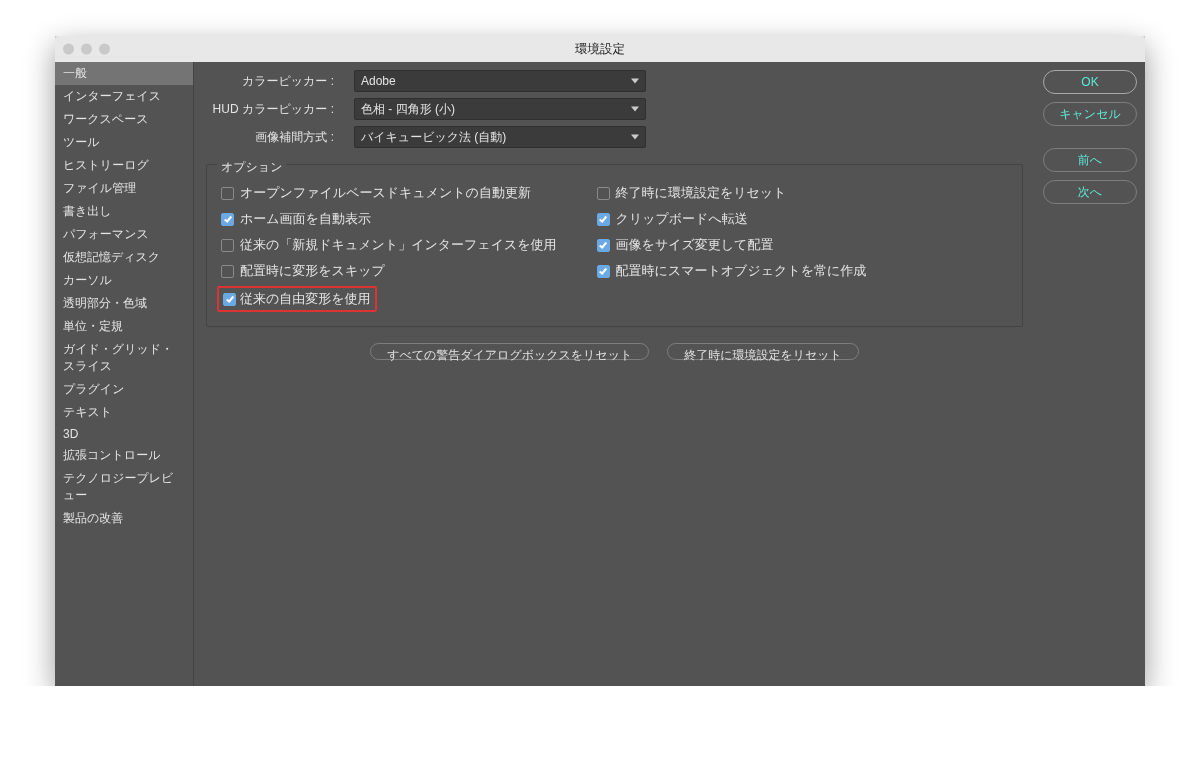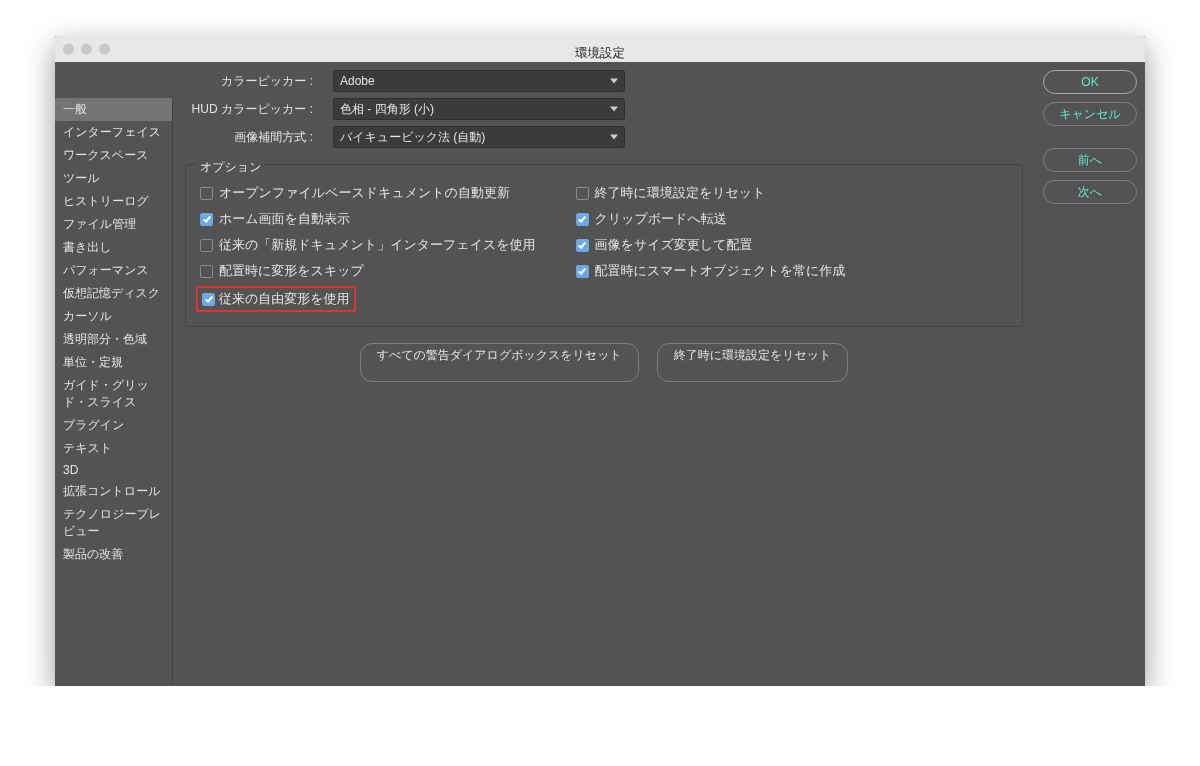--- a/index.html
+++ b/index.html
@@ -1,22 +1,22 @@
 <!DOCTYPE html>
 <html><head>
 <meta charset="utf-8">
 <style>
   * { margin: 0; padding: 0; box-sizing: border-box; font-family: -apple-system, "Hiragino Sans", sans-serif; }
   body { background: #fff; display: flex; justify-content: center; align-items: flex-start; padding-top: 36px; }
   .dialog { width: 1090px; height: 650px; background: #444; box-shadow: 0 10px 30px rgba(0,0,0,0.4); border-radius: 2px; display:flex; flex-direction:column; }
-  .titlebar { height: 26px; background: #e8e8e8; display:flex; align-items:flex-end; justify-content:center; font-size:12.5px; color:#222; border-top-left-radius:2px; border-top-right-radius:2px; position: relative; }
+  .titlebar { height: 26px; background: #e8e8e8; display:flex; align-items:center; justify-content:center; font-size:12.5px; color:#222; border-top-left-radius:2px; border-top-right-radius:2px; position: relative; }
   .tl-dots { position:absolute; left:8px; top:50%; transform:translateY(-50%); display:flex; gap:7px; }
   .tl-dot { width:11px; height:11px; border-radius:50%; background:#c9c9c9; }
   .content { flex:1; display:flex; background:#535353; }
-  .sidebar { width:118px; background:#535353; border-right:1px solid #444;margin-top:36px; }
+  .sidebar { width:139px; background:#535353; border-right:1px solid #444; }
   .side-item { font-size:12px; color:#e4e4e4; padding:3px 8px; cursor:default; }
   .side-item.selected { background:#747474; }
   .main { flex:1; padding:8px 12px 16px 12px; display:flex; flex-direction:column; }
   .right { width:110px; background:transparent; padding:8px 8px; display:flex; flex-direction:column; gap:8px; }
   .btn { height:24px; border:1px solid #7e7e7e; border-radius:12px; background:transparent; color:#5eead4; font-size:12px; text-align:center; line-height:22px; cursor:default; }
   .btn-primary { border-color:#a8a8a8; }
   .form-row { display:flex; align-items:center; gap:20px; margin-bottom:6px; }
   .form-label { width:128px; text-align:right; font-size:12px; color:#e4e4e4; }
   .select { flex:0 0 292px; height:22px; background:#3b3b3b; border:1px solid #2f2f2f; border-radius:2px; color:#e4e4e4; font-size:12px; padding:0 18px 0 6px; position:relative; display:flex; align-items:center; }
   .select::after { content:""; position:absolute; right:6px; top:50%; width:0; height:0; border-left:4px solid transparent; border-right:4px solid transparent; border-top:5px solid #ccc; transform:translateY(-50%); }
@@ -24,21 +24,21 @@
   .group-title { position:relative; top:-8px; left:-4px; background:#535353; display:inline-block; padding:0 4px; font-size:12px; color:#e4e4e4; }
   .opts { display:flex; gap:40px; }
   .col { display:flex; flex-direction:column; gap:8px; }
   .chk-row { display:flex; align-items:center; gap:6px; font-size:13px; color:#e4e4e4; }
   .chk { width:13px; height:13px; border:1px solid #8a8a8a; border-radius:2px; display:flex; align-items:center; justify-content:center; flex-shrink:0; }
   .chk.checked { background:#6aa9e4; border-color:#6aa9e4; }
   .chk.checked svg { display:block; }
   .chk svg { display:none; width:10px; height:10px; stroke:#fff; stroke-width:2.4; fill:none; }
   .highlight { border:2px solid #d33; padding:2px 4px; margin:-2px -4px; border-radius:2px; display:inline-flex; align-items:center; gap:4px; }
   .reset-row { display:flex; gap:18px; justify-content:center; margin-top:16px; }
-  .btn-flat { height:39px; padding:0 16px; border:1px solid #7e7e7e; border-radius:12px; background:transparent; color:#e4e4e4; font-size:12px; line-height:22px; cursor:default; }
+  .btn-flat { height:17px; padding:0 16px; border:1px solid #7e7e7e; border-radius:12px; background:transparent; color:#e4e4e4; font-size:12px; line-height:22px; cursor:default; }
 </style>
 </head>
 <body>
 
 <div class="dialog">
   <div class="titlebar">
     <div class="tl-dots">
       <div class="tl-dot"></div>
       <div class="tl-dot"></div>
       <div class="tl-dot"></div>

